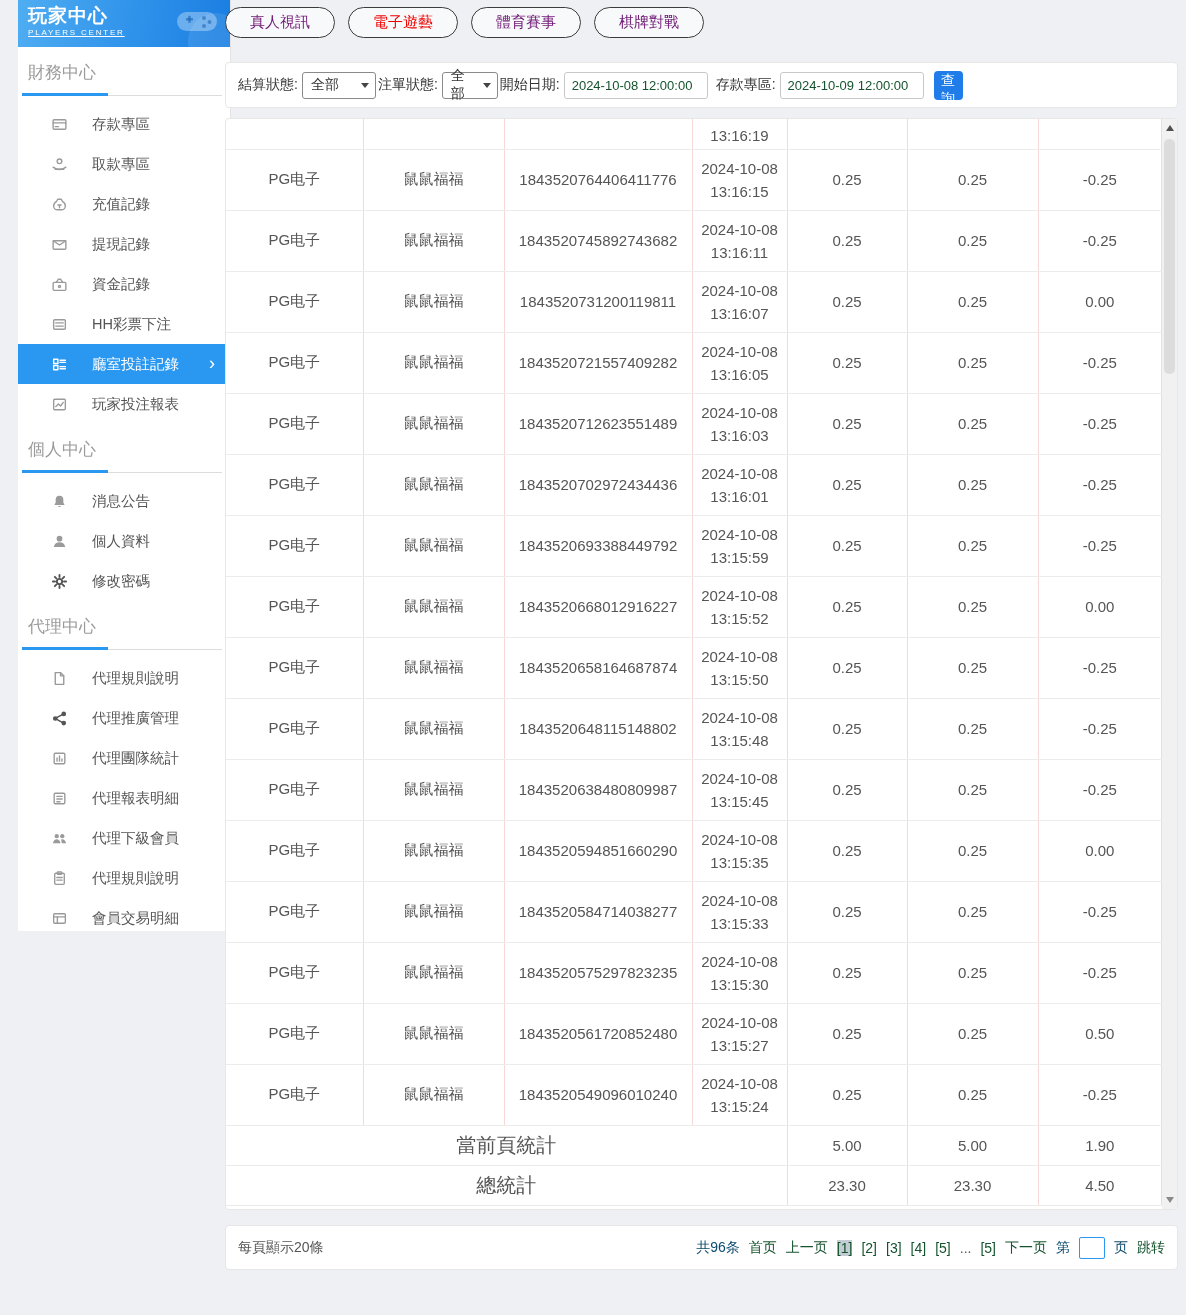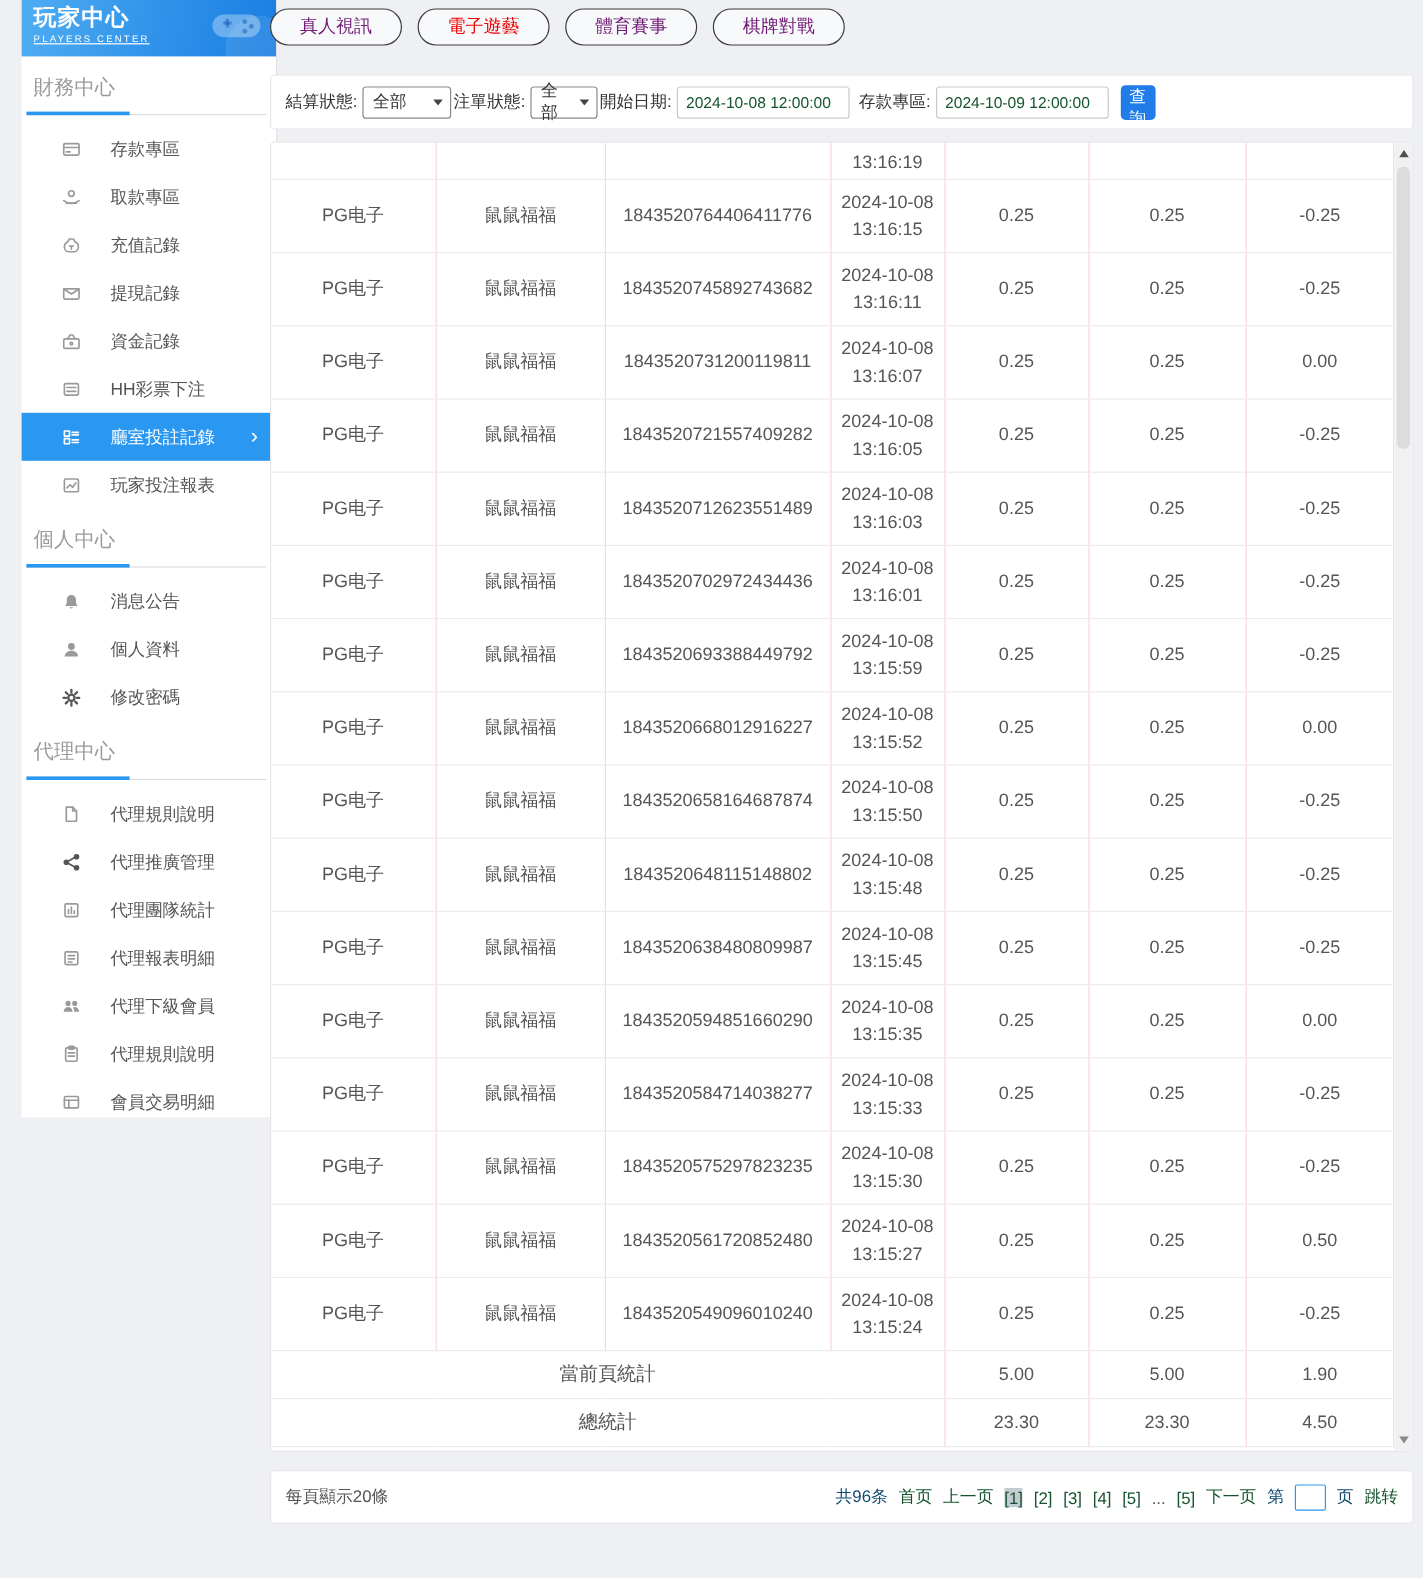--- a/index.html
+++ b/index.html
@@ -89,21 +89,21 @@
   td {
     border-right:1px solid #f6d8d8; border-bottom:1px solid #ececec;
     text-align:center; color:#555; font-size:15px; padding:0; overflow:hidden;
   }
   tr.partial-row { height:30px; }
   tr.partial-row td { vertical-align:bottom; padding-bottom:5px; }
   tr.data-row { height:61px; }
   .date-cell div { line-height:23px; }
   tr.sum-row { height:40px; }
   tr.sum-row td { border-bottom:1px solid #ececec; }
-  .sum-label { font-size:16px; color:#555; }
+  .sum-label { font-size:20px; color:#555; }
 
   .sb {
     width:15px; background:#f1f1f1; position:relative; flex:none;
     display:flex; flex-direction:column; align-items:center; justify-content:space-between;
     padding:6px 0;
   }
   .sb-up { width:0; height:0; border-left:4px solid transparent; border-right:4px solid transparent;
     border-bottom:6px solid #4f4f4f; }
   .sb-down { width:0; height:0; border-left:4px solid transparent; border-right:4px solid transparent;
     border-top:6px solid #8a8a8a; }

